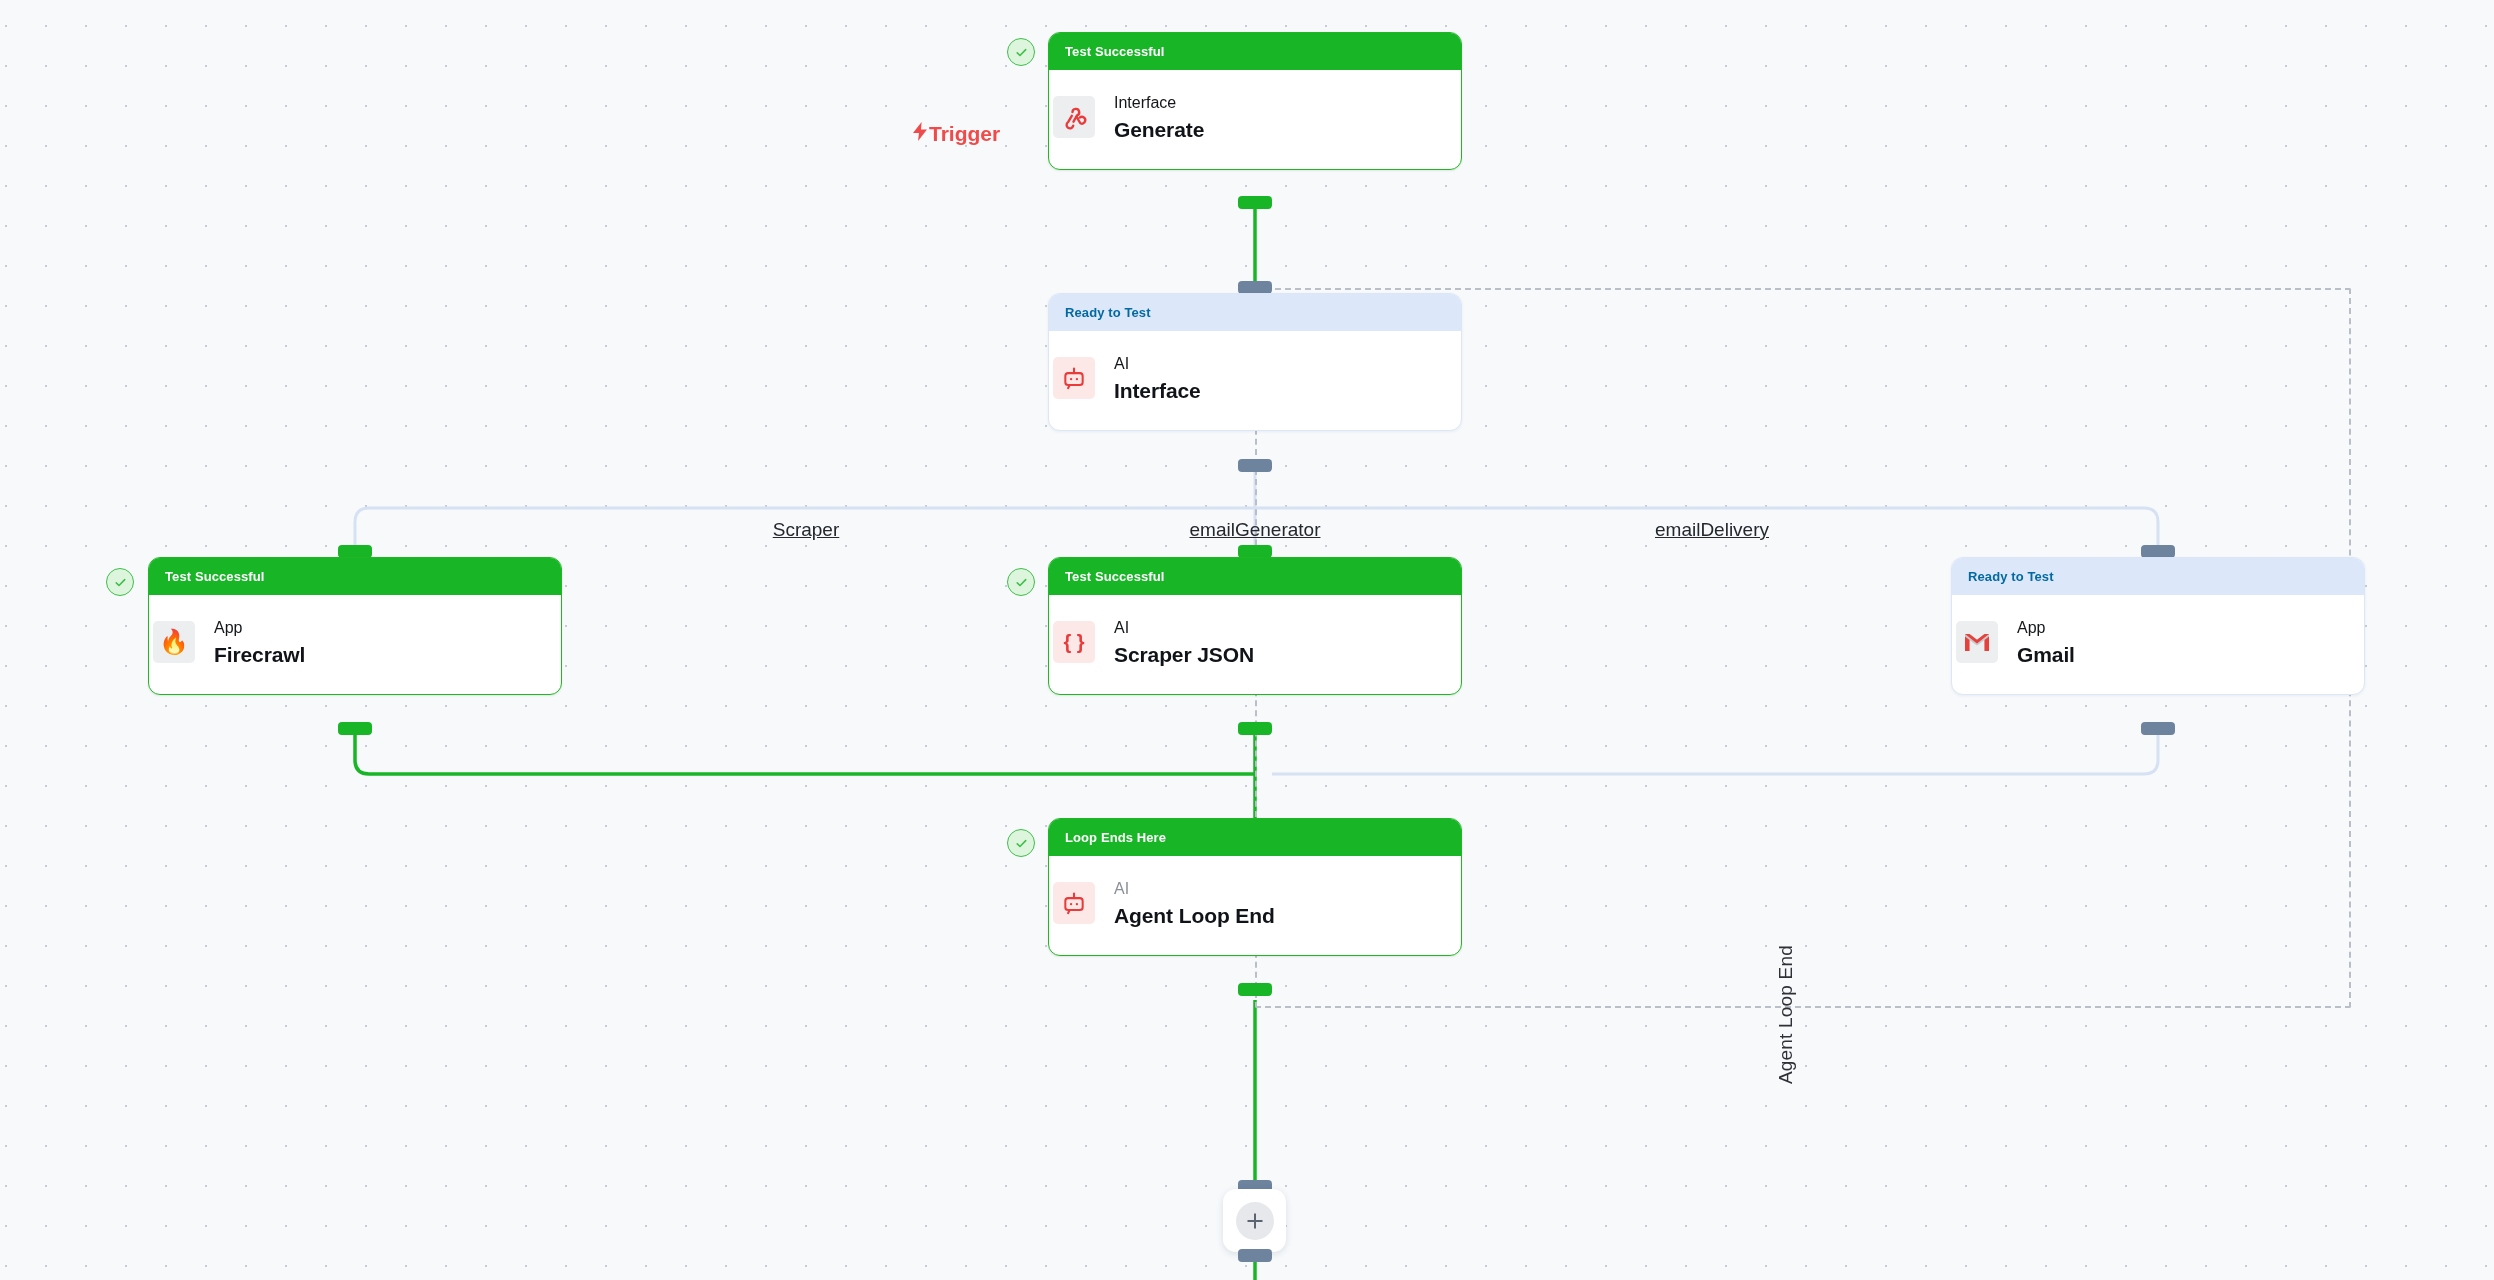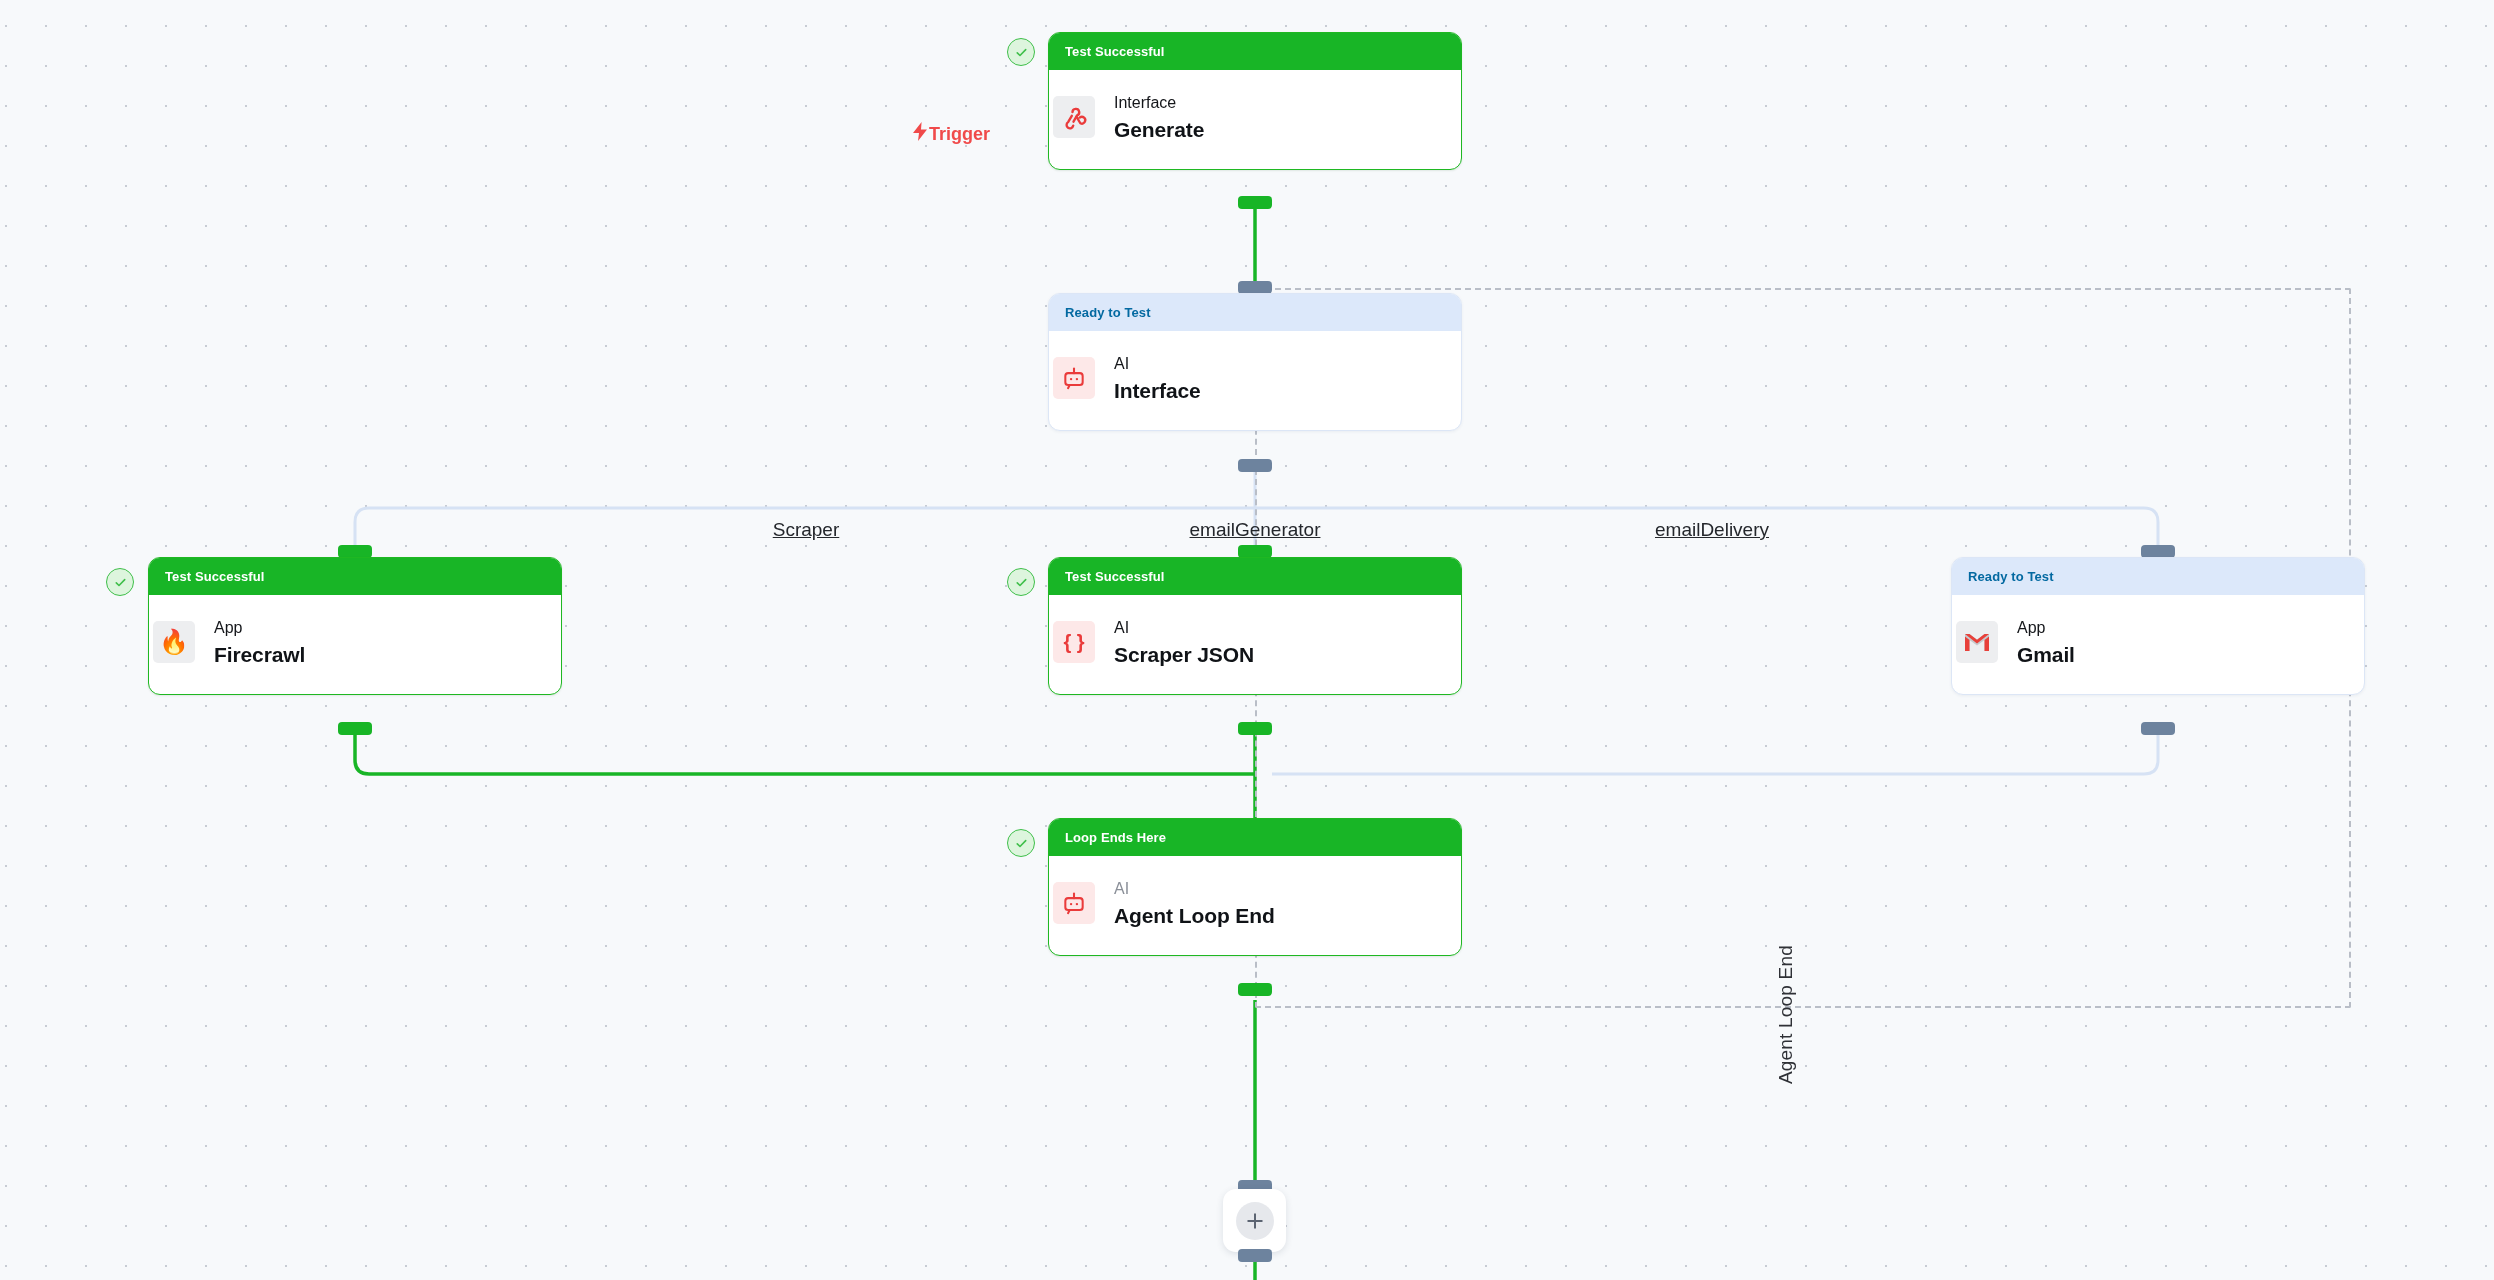--- a/index.html
+++ b/index.html
@@ -144,21 +144,21 @@
     justify-content: center;
   }
 
   
   .trigger-tag {
     position: absolute;
     display: flex;
     align-items: center;
     gap: 1px;
     color: #f04a4a;
-    font-size: 18px;
+    font-size: 21px;
     font-weight: bold;
     white-space: nowrap;
   }
 
   
   .branch-label {
     position: absolute;
     font-size: 19px;
     color: #24272c;
     white-space: nowrap;

